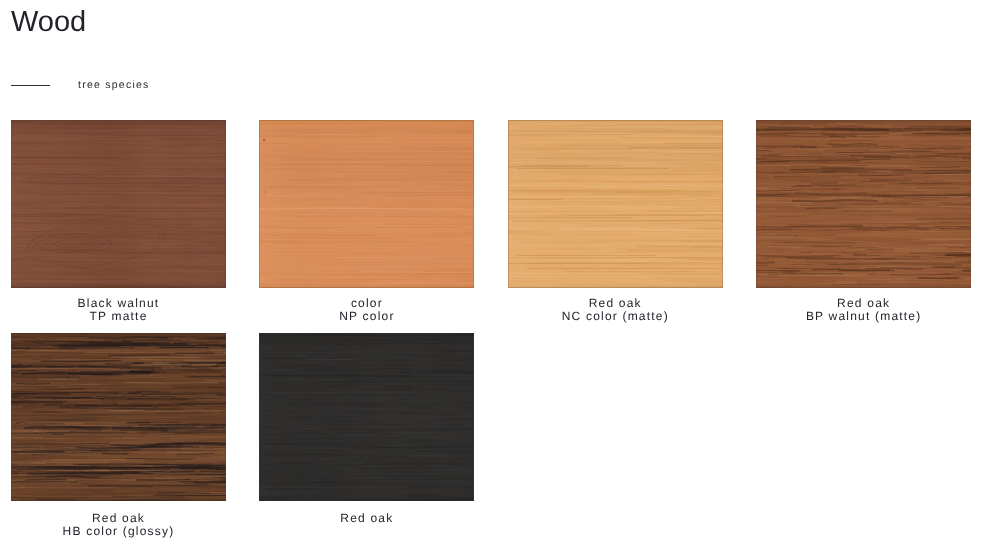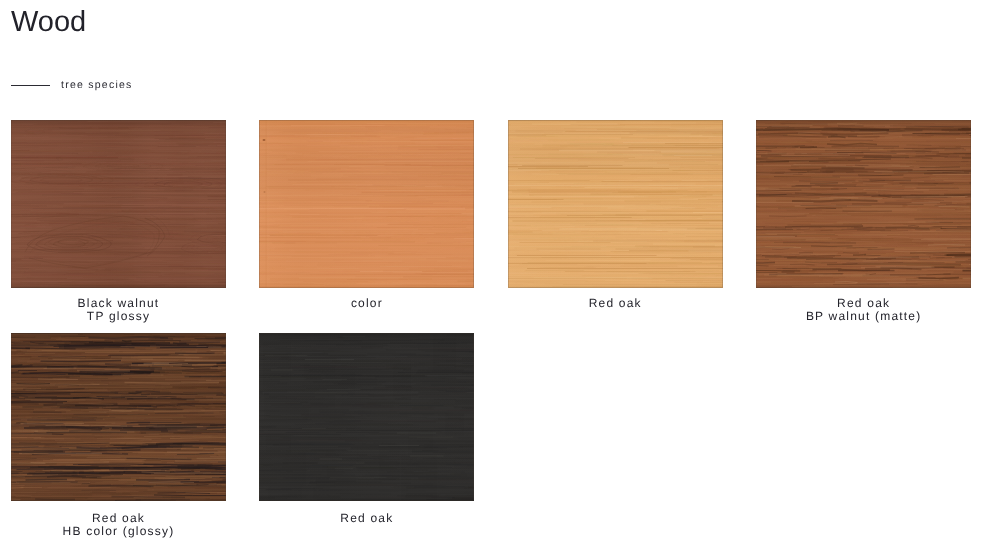--- a/index.html
+++ b/index.html
@@ -1,21 +1,21 @@
 <!DOCTYPE html>
 <html><head>
 <meta charset="utf-8">
 <style>
 html,body{margin:0;padding:0;}
 body{width:984px;height:550px;background:#fff;font-family:"Liberation Sans",sans-serif;overflow:hidden;-webkit-font-smoothing:antialiased;text-rendering:geometricPrecision;}
 .page{position:relative;width:864px;height:550px;}
 .title{position:absolute;left:11px;top:-12px;font-size:29px;line-height:30px;color:#22222a;font-weight:400;letter-spacing:0px;}
 .section{position:absolute;left:11px;top:79px;display:flex;align-items:center;height:12px;}
 .rule{width:39px;height:1px;background:#2b2b33;}
-.section-label{margin-left:11px;font-size:10.5px;line-height:12px;color:#2b2b33;letter-spacing:1.25px;white-space:nowrap;}
+.section-label{margin-left:28px;font-size:10.5px;line-height:12px;color:#2b2b33;letter-spacing:1.25px;white-space:nowrap;}
 .grid{position:absolute;left:11px;top:120px;width:973px;}
 .row{display:flex;}
 .row+.row{margin-top:10.8px;}
 .cell{width:215px;margin-right:33.4px;}
 .sw{width:215px;height:168px;display:block;}
 .edge{stroke:#4a4036;stroke-opacity:.22;stroke-width:1;vector-effect:non-scaling-stroke;}
 .cap{margin-top:9px;text-align:center;font-size:12px;line-height:12.6px;color:#23232b;letter-spacing:1.2px;}
 .row2 .cap{margin-top:11px;}
 .cap div{white-space:nowrap;}
 </style>
@@ -315,21 +315,21 @@
                 <rect x="200" y="-1" width="12" height="170" fill="#522f20" opacity="0"></rect>
                 <rect x="198.5" y="-1" width="15" height="170" fill="#522f20" opacity="0"></rect>
                 <rect x="197" y="-1" width="18" height="170" fill="#522f20" opacity="0"></rect>
               </g>
               <rect width="215" height="168" fill="url(#shW)"></rect>
             </g>
             <rect class="edge" x=".5" y=".5" width="214" height="167" fill="none"></rect>
           </svg>
           <div class="cap">
             <div>Black walnut</div>
-            <div>TP glossy</div>
+            <div>TP matte</div>
           </div>
         </div>
         <div class="cell">
           <svg class="sw" viewBox="0 0 215 168" width="215" height="168" preserveAspectRatio="none">
             <g>
               <rect width="215" height="168" fill="#d98c58"></rect>
               <rect width="215" height="168" fill="url(#gC)"></rect>
               <path d="M-55 23.5h44.5h44.5M3 52h70.5l70 .5M82 21h91.5l92 -.5M205.5 27.5h53.5h53M12 14.5l77 -.5l77.5 .5M141 58h64l64 -.5M120 70l27.5 .5l27 -.5M207.5 159.5h74.5h74.5M20 12h47l47.5 -.5M171.5 19.5h21.5h22" stroke="#bc6f3c" stroke-width=".5" opacity=".1" fill="none"></path>
               <path d="M28.5 110.5h62.5l63 .5M161.5 47h48.5h48M213 36l15 -.5h15M7.5 97.5h61.5h61M24 89h24.5l25 .5M209 4l81 -.5l81 1M-5 23l28 .5l28 -.5M-50.5 34h30.5l30.5 -.5M50.5 23h53h52.5M-7.5 130h19h18.5M181.5 168.5h87.5l87.5 .5M111.5 135l41 -.5h41M38 14h78h78M.5 23l30.5 .5h30M157 113h83.5h84M207.5 7.5l59 -.5l58.5 .5M14.5 104.5h46h45.5M91 74.5h83h83M-14 38h36h36M-50 36.5l22.5 -.5h23M38.5 113h75.5l75 -.5M161.5 102h34.5h35" stroke="#bc6f3c" stroke-width=".5" opacity=".1" fill="none"></path>
               <path d="M52 100l66 -.5l66.5 .5M-24.5 23.5h28.5h28.5M-22 39.5h91.5h91.5M18 40.5l51 -.5l51 .5M-1 121l50.5 -.5l50.5 .5M88 48.5h94l94.5 -.5M36 31.5l82.5 -.5h82.5M97 86h37h37M197 6.5l73 .5l72.5 -.5M8.5 142.5h63.5h63M83.5 110.5h51h51M-30 148.5l43.5 -.5h44M50.5 154.5h85h85.5M169.5 109.5h82.5l82.5 -.5M-11 122h88.5h88M-51.5 16l91 -.5l91 .5M188.5 103.5l85.5 -.5h86M64.5 13h57.5h58M24 36h19.5l20 -.5M38.5 1.5l43.5 .5h43.5M194 149.5l80 -.5l80 .5M-49.5 48.5h41.5h42M191 21h23l23 -.5M97.5 72l69 -.5l68.5 .5M132.5 10.5h65.5h65.5M19.5 82.5h89l89 -.5M156.5 114.5h42h42M-67.5 94.5h54.5h54.5M175 167.5l17.5 .5h18M-33 52.5h18.5h18M97.5 113h28h27.5" stroke="#bc6f3c" stroke-width=".5" opacity=".1" fill="none"></path>
@@ -433,20 +433,21 @@
               <path d="M7 0v168" stroke="#c2763d" stroke-width="1" opacity=".16"></path>
               <path d="M9 0v168" stroke="#e9a676" stroke-width="1.2" opacity=".1"></path>
               <ellipse cx="5" cy="20" rx="1.5" ry="1" fill="#8a4a22" opacity=".7"></ellipse>
               <ellipse cx="5.5" cy="72" rx="1" ry=".7" fill="#96552c" opacity=".5"></ellipse>
               <rect width="215" height="168" fill="url(#shC)"></rect>
             </g>
             <rect class="edge" x=".5" y=".5" width="214" height="167" fill="none"></rect>
           </svg>
           <div class="cap">
             <div>color</div>
+            <div>NP color</div>
           </div>
         </div>
         <div class="cell">
           <svg class="sw" viewBox="0 0 215 168" width="215" height="168" preserveAspectRatio="none">
             <g>
               <rect width="215" height="168" fill="#e5ad6e"></rect>
               <rect width="215" height="168" fill="url(#gN)"></rect>
               <path d="M182.5 48.5h38l37.5 .5M73 94l15 -.5h14.5M175 95l16 .5l16 -.5M137.5 152.5h13.5h13.5" stroke="#c48a47" stroke-width=".5" opacity=".1" fill="none"></path>
               <path d="M-37 -2l74 .5l74 -.5M-62 125.5h17h16.5M85 166h63.5l63.5 .5M31.5 53.5h49h48.5M176.5 122h74.5l74.5 -.5M-19 49.5l16.5 -.5l17 .5M175.5 28h20.5h21M-33 10l50.5 .5l50 -.5M136.5 -.5h17l17 -.5M32 71l43.5 .5l44 -.5M32.5 62h91.5h92M76.5 83h92.5h92.5M-21 16h35.5l35 -.5M-46 148.5h59.5h59M-61 113l88 .5l88 -.5M178.5 44.5h51h50.5M57.5 20.5l66.5 -.5l67 .5M14.5 74h75l75.5 .5M187.5 12.5l62.5 -.5l63 .5M-7.5 135h52.5h52.5M-25.5 49.5h47h47.5M212.5 69.5h24l23.5 -.5M-7 97h47h47M-36 14.5h89h88.5M-61 93h43l43 .5M169.5 140h53.5h53.5M11.5 169l66 .5l66 -.5M43.5 67.5l86.5 -.5l86.5 .5M124 62.5l83 -.5h83.5M67.5 103.5h95h95M-62.5 129.5h47h47M-10 49l70 -.5l70 .5M76 147h48h48M54 108.5l27.5 -.5h27M59.5 67h59h59M208 16h58.5h58.5M150.5 107.5h43.5h43.5M-36 18.5l63.5 -.5l63 .5M134.5 35h63h63M198 132.5h56h56.5M86.5 152.5h54h54" stroke="#c48a47" stroke-width=".5" opacity=".1" fill="none"></path>
               <path d="M16.5 118l43.5 -.5l43.5 .5M94 64h83h83.5M-63 112l65.5 .5h65M184 96.5h99h99M205.5 2h47.5h47.5M-52 121h79.5l79 -.5M199.5 56.5h33h32.5M140.5 40h60.5h60.5M73.5 155.5h76h76M146.5 14.5h92.5h92.5M-28.5 105l82 .5l82.5 -.5M214 102.5h89.5h89.5M82 75.5h89.5h89.5M40.5 20l47.5 -.5h47.5M21.5 72h60h59.5M43 65h81.5l81.5 .5M40 156.5h39h39.5M9.5 16.5h18.5h18.5M-49 17.5l65.5 .5h65M-47.5 161.5h36.5l37 .5M8.5 92h56h56M-9 5.5h95.5h96M209.5 165l29 .5l29 -.5M-64.5 29h13.5h13M-17.5 46h64h63.5" stroke="#c48a47" stroke-width=".5" opacity=".1" fill="none"></path>
@@ -559,20 +560,21 @@
               <path d="M24 4h85.5M76.5 67.5h263.5M.5 65.5h261.5M185 92.5h186.5M201 103h87.5M145 124h171M0 43h149" stroke="#f8d5a6" stroke-width="1" opacity=".2" fill="none"></path>
               <path d="M61.5 47h110.5" stroke="#f8d5a6" stroke-width="1.5" opacity=".1" fill="none"></path>
               <path d="M210 86h251M-31.5 103.5h165.5M6.5 64h181" stroke="#f8d5a6" stroke-width="1.5" opacity=".1" fill="none"></path>
               <path d="M51 30.5h256M153 32h193M204.5 75h97.5M51.5 109h259" stroke="#f8d5a6" stroke-width="1.5" opacity=".2" fill="none"></path>
               <rect width="215" height="168" fill="url(#shN)"></rect>
             </g>
             <rect class="edge" x=".5" y=".5" width="214" height="167" fill="none"></rect>
           </svg>
           <div class="cap">
             <div>Red oak</div>
+            <div>NC color (matte)</div>
           </div>
         </div>
         <div class="cell">
           <svg class="sw" viewBox="0 0 215 168" width="215" height="168" preserveAspectRatio="none">
             <g>
               <rect width="215" height="168" fill="#965a38"></rect>
               <rect width="215" height="168" fill="url(#gB)"></rect>
               <path d="M198.5 10h46.5l46 -.5M-60 31.5l49.5 -.5l49.5 .5M-79 74h70.5h70M58.5 43h25l25 .5M68 53l39 .5h39M86 128.5h68l68 .5M69 115l35 -.5l35 .5M120 58h37l37 .5" stroke="#6e3c1f" stroke-width=".5" opacity=".1" fill="none"></path>
               <path d="M-52.5 37.5l67.5 .5h67M-85 130.5h86l86 .5M-86.5 160.5l82.5 -.5h82.5M106 59h26.5l27 -.5M166.5 99l36 .5l35.5 -.5M-45 163.5h45.5l45 -.5M55.5 162.5l36 .5l36.5 -1M75 13l14 .5l13.5 -.5M164.5 78.5h89.5l90 -.5M135.5 131.5h71l71 .5M183.5 70h21.5l22 -.5M6 102l66.5 .5l66.5 -.5M-65 164l30.5 -.5h31M9.5 28l89 -.5l89 .5M-63 -1.5h50.5l50.5 -.5M-35 21l36.5 .5l36.5 -.5M202 145.5h80l80 .5M133 29.5h17.5l18 .5M131.5 152.5l30 -.5h30M5.5 -1.5h42h41.5M-43.5 22h32h32M58 135.5h80l80.5 -.5M164 123.5l31 -.5l31.5 .5M195 85l76 -.5l76 .5M104.5 74.5l34.5 -.5l34.5 1M45 166h50.5l50.5 .5M-36 3l43.5 -.5h44M45.5 67.5l86 .5h86" stroke="#6e3c1f" stroke-width=".5" opacity=".1" fill="none"></path>
               <path d="M-45 129.5h20l20 -.5M-72.5 67h49h49M-18 74.5l47 .5h47M143 163.5h12.5h13M-82.5 123l85.5 -.5l85.5 .5M22 119l46.5 -.5l46.5 .5M111.5 164.5h69.5l70 .5M187.5 97.5h54.5l54.5 -.5M-16 43.5l86 -.5l86 .5M-84.5 109.5h52h52.5M73 144l25 .5l25.5 -.5M104 92.5h46h46M178.5 158.5l51.5 -.5l51.5 1M36.5 158.5h77.5l77.5 -.5M-79.5 80.5l63.5 .5l63 -.5M-5 146.5l18.5 -.5l18.5 1M148 144l74 -.5l73.5 .5M7 -2h13.5h13.5M-23.5 59l39.5 .5l39 -.5M40.5 29l22 .5l22 -1M136.5 104.5l88.5 .5l88.5 -1M157.5 137.5h63l63 -.5M40 133h64.5h64.5M120 87.5h68.5h68.5M153 41l82.5 -.5l83 1M93.5 65.5l64.5 .5l64.5 -1M204 142h66.5l67 .5" stroke="#6e3c1f" stroke-width=".5" opacity=".2" fill="none"></path>

